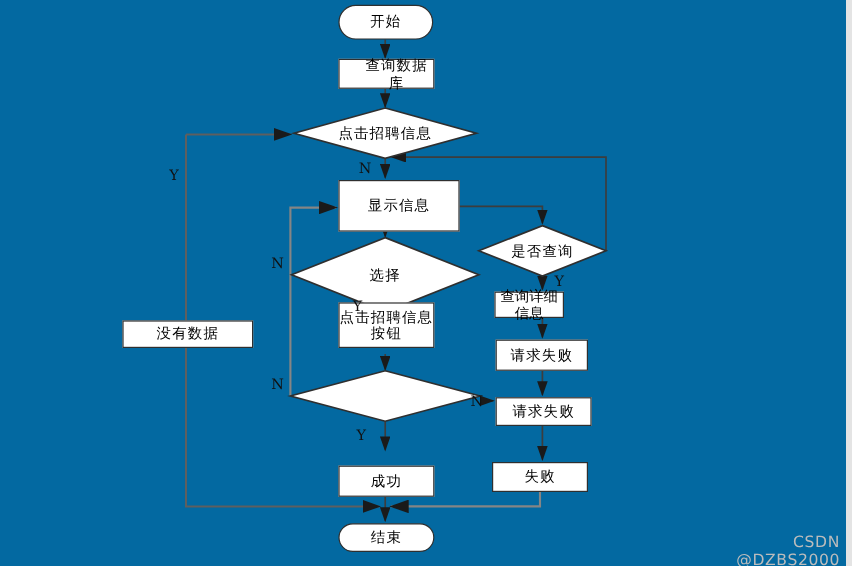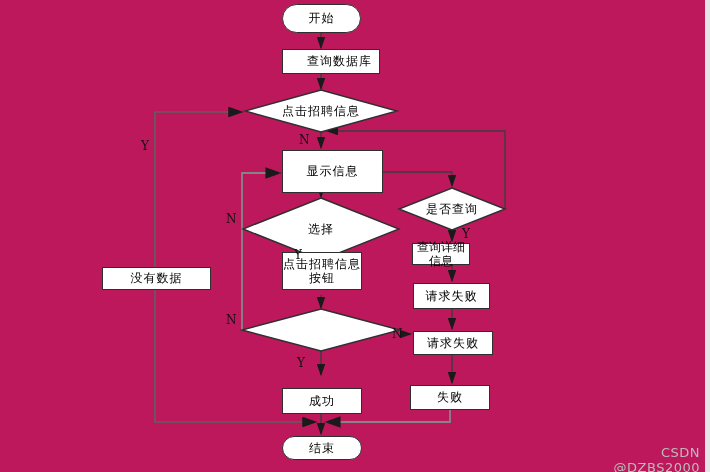--- a/index.html
+++ b/index.html
@@ -1,17 +1,17 @@
 <!DOCTYPE html>
 <html><head>
 <meta charset="utf-8">
 <style>
   html,body { margin:0; padding:0; background:#ffffff; }
   .canvas {
-    position:relative; width:710px; height:472px; background:#be185d;
+    position:relative; width:710px; height:472px; background:#0369a1;
     font-family:"DejaVu Sans","Liberation Sans",sans-serif; overflow:hidden;
   }
   .canvas svg { position:absolute; left:0; top:0; }
   .node {
     position:absolute; display:flex; align-items:center; justify-content:center;
     background:#ffffff; border:1.5px solid #2f2f2f; box-sizing:border-box;
     font-size:12px; color:#000; letter-spacing:1px; text-align:center;
     line-height:1.2; white-space:pre-line;
   }
   .stadium { border-radius:15px; }
@@ -71,21 +71,21 @@
     <line class="edge" x1="402" y1="334" x2="411" y2="334" marker-end="url(#ah)"></line>
     <polyline class="edgeG" points="450,410 450,422 326,422" marker-end="url(#ah)"></polyline>
 
     <polygon class="diamond" points="321,90 397,111 321,132 245,111"></polygon>
     <polygon class="diamond" points="321,198 399,229 321,260 243,229"></polygon>
     <polygon class="diamond" points="321,309 400,330 321,351 242,330"></polygon>
     <polygon class="diamond" points="452,188 505,209 452,230 399,209"></polygon>
   </svg>
 
   <div class="node stadium" style="left:282px; top:4px;   width:79px;  height:29px;">开始</div>
-  <div class="node" style="left:282px; top:49px;  width:98px;  height:25px;padding-left:17px;">查询数据库</div>
+  <div class="node" style="left:282px; top:49px;  width:80px;  height:25px;padding-left:17px;">查询数据库</div>
   <div class="node" style="left:282px; top:150px; width:101px;  height:43px;">显示信息</div>
   <div class="node" style="left:282px; top:252px; width:80px;  height:38px;">点击招聘信息
 按钮</div>
   <div class="node" style="left:282px; top:388px; width:80px;  height:26px;">成功</div>
   <div class="node stadium" style="left:282px; top:436px; width:80px;  height:24px;">结束</div>
   <div class="node" style="left:102px; top:267px; width:109px; height:23px;">没有数据</div>
   <div class="node" style="left:412px; top:243px; width:58px;  height:22px; letter-spacing:0;">查询详细信息</div>
   <div class="node" style="left:413px; top:283px; width:77px;  height:26px;">请求失败</div>
   <div class="node" style="left:413px; top:331px; width:80px;  height:24px;">请求失败</div>
   <div class="node" style="left:410px; top:385px; width:80px;  height:25px;">失败</div>

